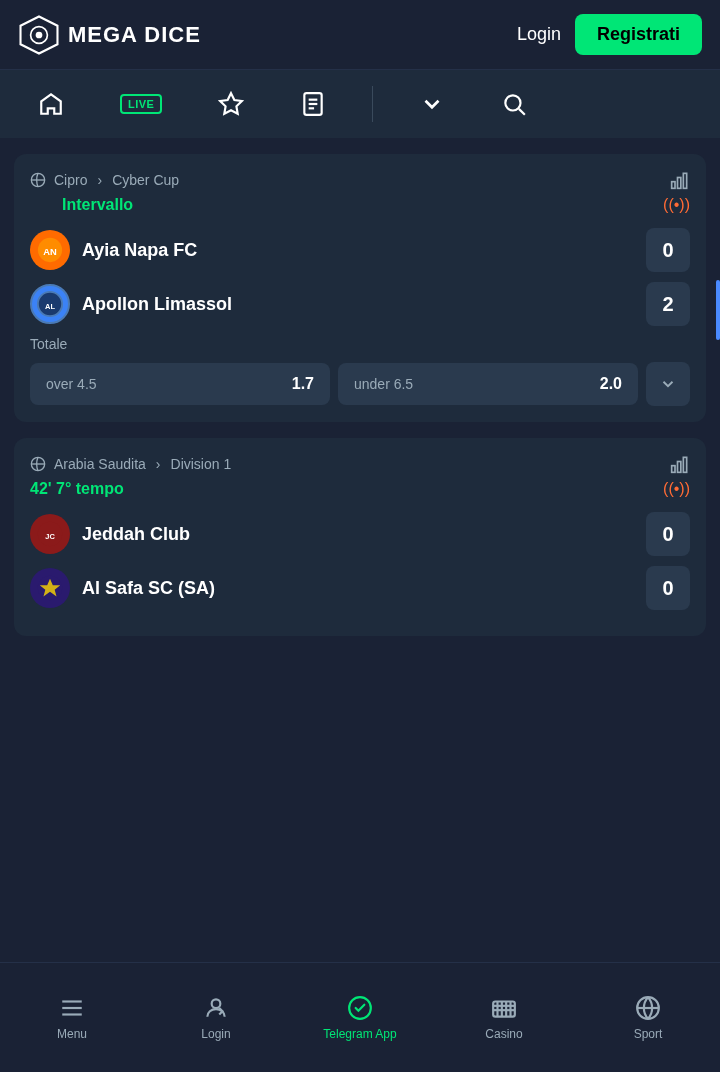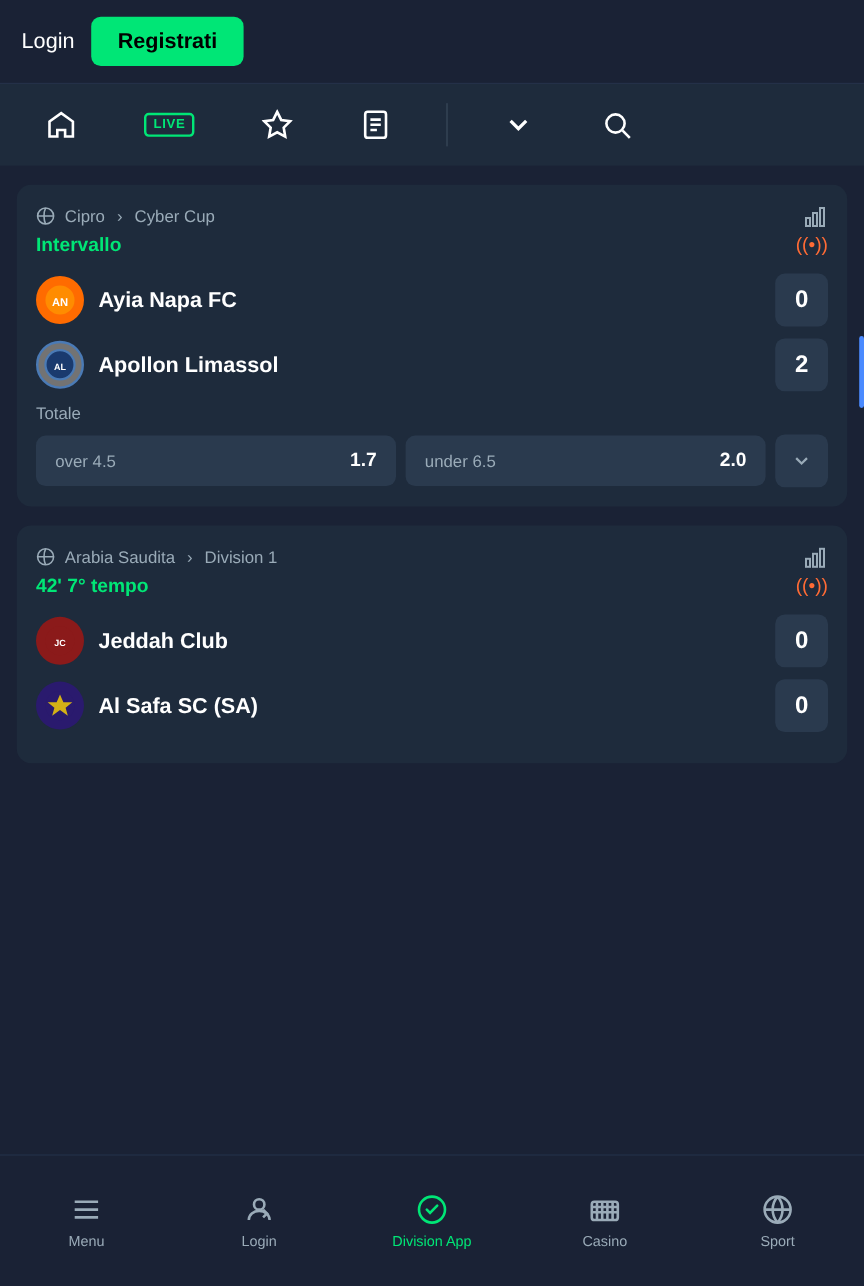--- a/index.html
+++ b/index.html
@@ -131,20 +131,21 @@
     .match-status {
       display: flex;
       align-items: center;
       justify-content: space-between;
       margin-bottom: 14px;
     }
     .status-live-text {
       color: #00e676;
       font-size: 16px;
       font-weight: 600;
+      margin-left: 32px;
     }
     .status-live-time {
       color: #00e676;
       font-size: 16px;
       font-weight: 600;
     }
     .live-indicator {
       color: #ff6b35;
       font-size: 16px;
     }
@@ -166,21 +167,21 @@
       display: flex;
       align-items: center;
       justify-content: center;
       font-size: 20px;
       overflow: hidden;
     }
     .team-logo-ayia {
       background: #ff6b00;
     }
     .team-logo-apollon {
-      background: #737373;
+      background: #3b82f6;
       border: 2px solid #4a7ab5;
     }
     .team-logo-jeddah {
       background: #8b1a1a;
     }
     .team-logo-alsafa {
       background: #2a1a6e;
     }
     .team-name {
       font-size: 18px;
@@ -283,20 +284,28 @@
     
     .svg-icon {
       width: 26px;
       height: 26px;
     }
   </style>
 </head>
 <body>
 
 <header class="header">
+  <div class="header-logo">
+    <svg class="logo-hex" viewBox="0 0 50 50">
+      <polygon points="25,3 47,14 47,36 25,47 3,36 3,14" fill="none" stroke="#ffffff" stroke-width="2.5" rx="4"></polygon>
+      <circle cx="25" cy="25" r="10" fill="none" stroke="#ffffff" stroke-width="2"></circle>
+      <circle cx="25" cy="25" r="4" fill="#ffffff"></circle>
+    </svg>
+    <span class="logo-text">MEGA DICE</span>
+  </div>
   <div class="header-actions">
     <button class="btn-login">Login</button>
     <button class="btn-register">Registrati</button>
   </div>
 </header>
 
 <nav class="nav-bar">
   <div class="nav-item">
     <svg class="svg-icon" viewBox="0 0 24 24" fill="none" stroke="#ffffff" stroke-width="2">
       <path d="M3 9.5L12 3l9 6.5V21H15v-5h-6v5H3V9.5z"></path>
@@ -473,21 +482,21 @@
       <path d="M20 20c0-4-3.58-7-8-7s-8 3-8 7"></path>
       <polyline points="15,12 18,15 15,18" stroke="#9aabb8"></polyline>
     </svg>
     <span class="bottom-nav-label">Login</span>
   </div>
   <div class="bottom-nav-item">
     <svg width="26" height="26" viewBox="0 0 24 24" fill="none" stroke="#00e676" stroke-width="2">
       <circle cx="12" cy="12" r="10" stroke="#00e676"></circle>
       <path d="M8 12l2.5 2.5L16 9" stroke="#00e676" stroke-linecap="round"></path>
     </svg>
-    <span class="bottom-nav-label active">Division App</span>
+    <span class="bottom-nav-label active">Telegram App</span>
   </div>
   <div class="bottom-nav-item">
     <svg width="26" height="26" viewBox="0 0 24 24" fill="none" stroke="#9aabb8" stroke-width="2">
       <rect x="2" y="6" width="20" height="14" rx="2"></rect>
       <line x1="6" y1="6" x2="6" y2="20"></line>
       <line x1="10" y1="6" x2="10" y2="20"></line>
       <line x1="14" y1="6" x2="14" y2="20"></line>
       <line x1="18" y1="6" x2="18" y2="20"></line>
       <line x1="2" y1="10" x2="22" y2="10"></line>
       <line x1="2" y1="14" x2="22" y2="14"></line>

